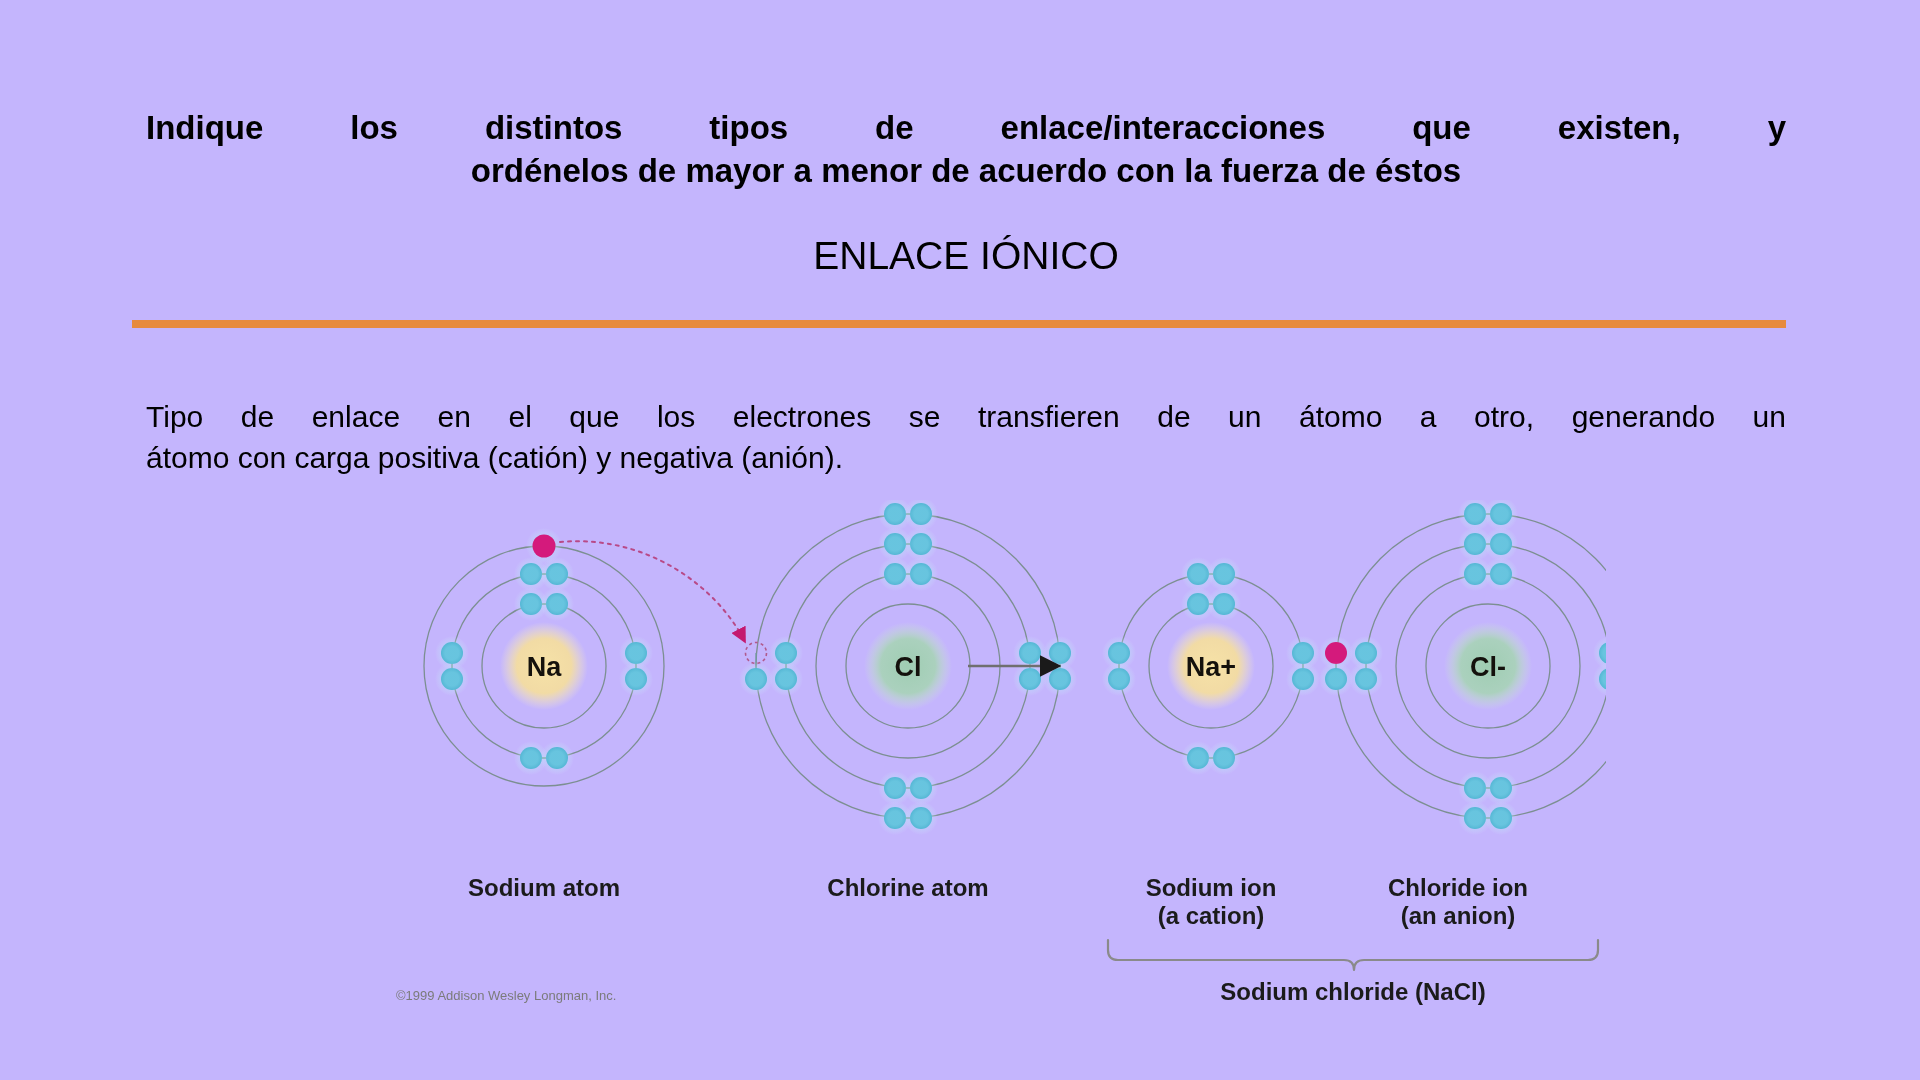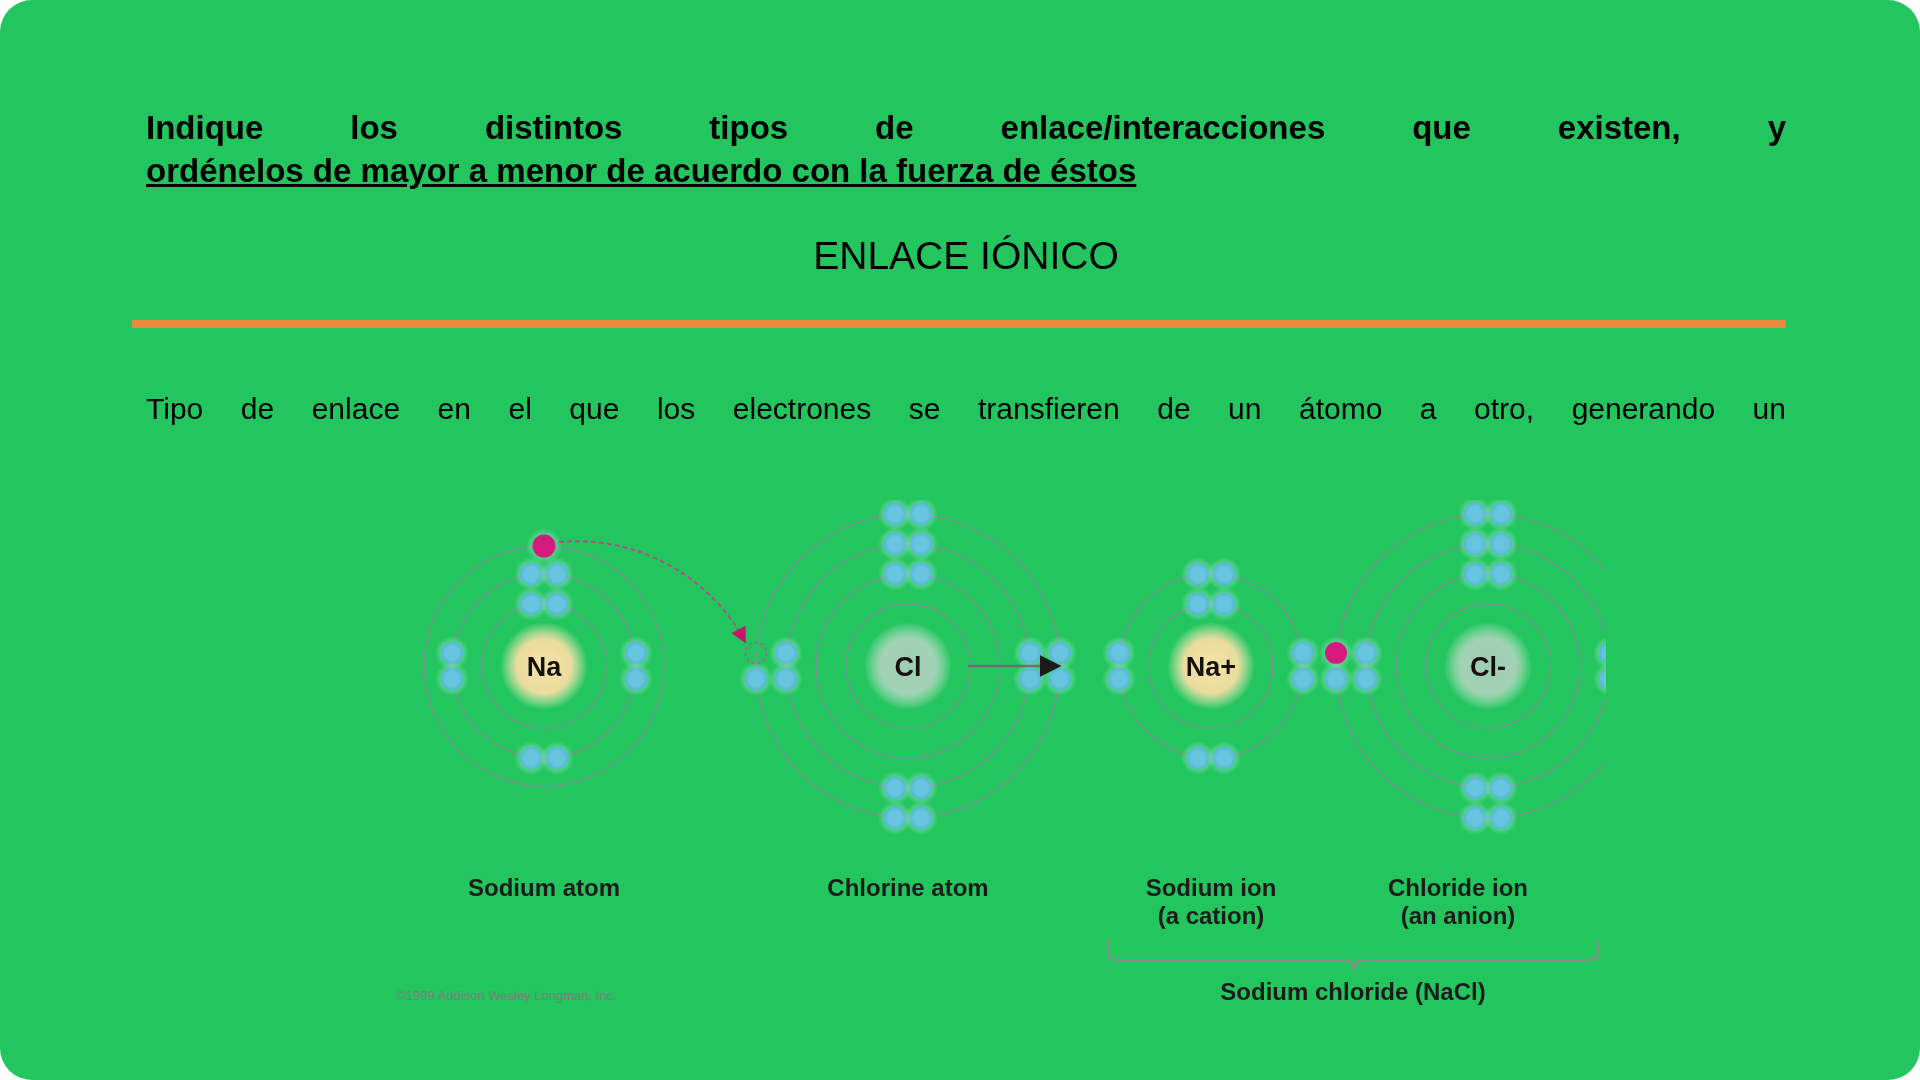--- a/index.html
+++ b/index.html
@@ -11,22 +11,21 @@
     width: 1920px;
     height: 1080px;
     overflow: hidden;
     font-family: "Liberation Sans", sans-serif;
     color: #000000;
     position: relative;
   }
   .slide {
     position: absolute;
     inset: 0;
-    background: #22c55e;
-    border-radius: 32px;
+    background: #c4b5fd;
   }
 
   
   .question-title {
     position: absolute;
     left: 146px;
     top: 107px;
     width: 1640px;
     font-size: 33px;
     font-weight: bold;
@@ -34,22 +33,21 @@
     text-align: justify;
     text-justify: inter-word;
     letter-spacing: 0px;
     color: #000000;
   }
   .question-title .line1 {
     text-align: justify;
     text-align-last: justify;
   }
   .question-title .line2 {
-    text-align: left;
-    text-decoration: underline;
+    text-align: center;
   }
 
   .section-title {
     position: absolute;
     left: 146px;
     top: 236px;
     width: 1640px;
     text-align: center;
     font-size: 39px;
     font-weight: normal;
@@ -73,20 +71,21 @@
     top: 388px;
     width: 1640px;
     font-size: 30px;
     line-height: 1.37;
     color: #000000;
   }
   .body-text .bline1 {
     display: block;
     text-align: justify;
     text-align-last: justify;
+    margin-top: 8px;
   }
   .body-text .bline2 {
     display: block;
     text-align: left;
   }
 
   
   .figure {
     position: absolute;
     left: 396px;
@@ -163,20 +162,21 @@
     <div class="line1">Indique los distintos tipos de enlace/interacciones que existen, y</div>
     <div class="line2">ordénelos de mayor a menor de acuerdo con la fuerza de éstos</div>
   </div>
 
   <div class="section-title">ENLACE IÓNICO</div>
 
   <div class="divider"></div>
 
   <div class="body-text">
     <span class="bline1">Tipo de enlace en el que los electrones se transfieren de un átomo a otro, generando un</span>
+    <span class="bline2">átomo con carga positiva (catión) y negativa (anión).</span>
   </div>
 
   <div class="figure">
     <svg viewBox="0 0 1210 530" xmlns="http://www.w3.org/2000/svg">
       <defs>
         <radialGradient id="naNuc" cx="50%" cy="50%" r="50%">
           <stop offset="0%" stop-color="#f6e2a7"></stop>
           <stop offset="62%" stop-color="#f4ddA0" stop-opacity="0.95"></stop>
           <stop offset="100%" stop-color="#f7ecc9" stop-opacity="0"></stop>
         </radialGradient>

